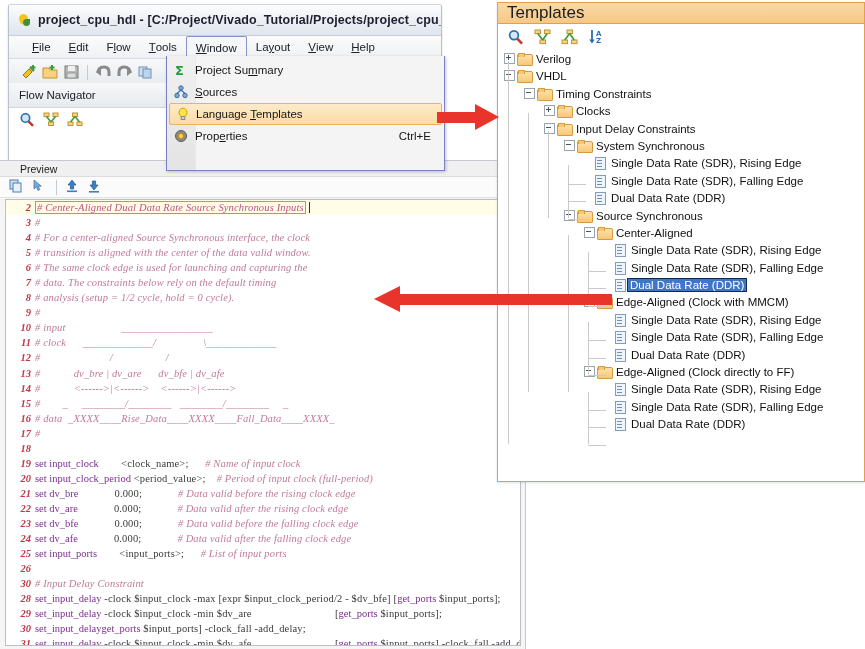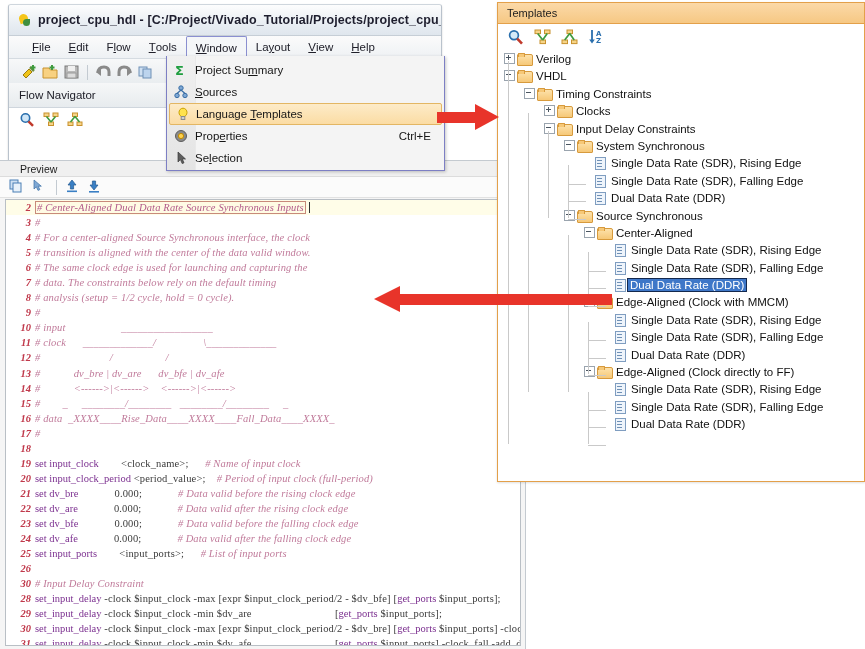--- a/index.html
+++ b/index.html
@@ -82,21 +82,21 @@
   .code-line.first .code{border:1px solid #c88a7a;padding:0 1px;
       color:#b25a8a;background:#fffbe4;font-style:italic;}
   .caret{display:inline-block;width:1px;height:11px;background:#333;
       vertical-align:-2px;margin-left:3px;}
 
   
   #templates-panel{position:absolute;left:497px;top:2px;width:366px;height:478px;
       background:#fff;border:1px solid #e3a04a;box-shadow:0 1px 2px rgba(0,0,0,.12);}
   #tpl-title{height:20px;background:linear-gradient(#fbd9a8,#f6c884);
       border-bottom:1px solid #e3a04a;display:flex;align-items:center;padding-left:9px;
-      font-size:11px;color:#1d1d1d;}
+      font-size:17px;color:#1d1d1d;}
   #tpl-toolbar{height:26px;background:#fff;display:flex;align-items:center;gap:10px;
       padding-left:9px;border-bottom:1px solid #dadada;}
   #tpl-tree{position:absolute;left:0;right:0;top:47px;bottom:0;background:#fff;
       padding-top:3px;overflow:hidden;}
   .tnode{height:17.4px;display:flex;align-items:flex-start;white-space:nowrap;position:relative;}
   .tnode .tlabel{font-size:11.5px;color:#111;padding-left:3px;}
   .tnode.sel .tlabel{background:#3e77c8;color:#fff;outline:1px solid #13284d;
       padding:0 2px;}
   .expander{width:9px;height:9px;border:1px solid #9aa4ae;background:#fff;flex:none;
       position:relative;margin-right:2px;}
@@ -256,28 +256,20 @@
     <span class="micon">
       <svg width="14" height="14" viewBox="0 0 14 14">
           <circle cx="7" cy="7" r="5.5" fill="#8a8a8a" stroke="#5d5d5d"></circle>
           <circle cx="7" cy="7" r="2.6" fill="#ffd24d" stroke="#c08a00"></circle>
         </svg>
     </span>
     <span class="mlabel">Prop<u>e</u>rties</span>
     <span class="mshort">Ctrl+E</span>
   </div>
 
-  <div class="mrow">
-    <span class="micon">
-      <svg width="14" height="14" viewBox="0 0 14 14">
-          <path d="M4 1 L4 11 L6.4 8.6 L8.2 12.6 L10 11.8 L8.3 8 L11.5 8 Z" fill="#5d5d5d" stroke="#3a3a3a" stroke-width=".7"></path>
-        </svg>
-    </span>
-    <span class="mlabel">Se<u>l</u>ection</span>
-  </div>
 </div>
 
 <div id="preview-panel">
   <div id="preview-title">Preview</div>
   <div id="preview-toolbar">
     <span class="tb-ico">
       <svg width="14" height="14" viewBox="0 0 14 14">
           <rect x="1" y="1" width="8" height="9" fill="#cfe0f2" stroke="#4a7fb5"></rect>
           <rect x="4" y="4" width="8" height="9" fill="#e8f1fa" stroke="#4a7fb5"></rect>
         </svg>
@@ -323,21 +315,21 @@
       <div class="code-line"><span class="ln">20</span><span class="code cmd">set input_clock_period</span><span class="code plain"> &lt;period_value&gt;;    </span><span class="code "># Period of input clock (full-period)</span></div>
       <div class="code-line"><span class="ln">21</span><span class="code cmd">set dv_bre</span><span class="code plain">             0.000;             </span><span class="code "># Data valid before the rising clock edge</span></div>
       <div class="code-line"><span class="ln">22</span><span class="code cmd">set dv_are</span><span class="code plain">             0.000;             </span><span class="code "># Data valid after the rising clock edge</span></div>
       <div class="code-line"><span class="ln">23</span><span class="code cmd">set dv_bfe</span><span class="code plain">             0.000;             </span><span class="code "># Data valid before the falling clock edge</span></div>
       <div class="code-line"><span class="ln">24</span><span class="code cmd">set dv_afe</span><span class="code plain">             0.000;             </span><span class="code "># Data valid after the falling clock edge</span></div>
       <div class="code-line"><span class="ln">25</span><span class="code cmd">set input_ports</span><span class="code plain">        &lt;input_ports&gt;;      </span><span class="code "># List of input ports</span></div>
       <div class="code-line"><span class="ln">26</span><span class="code plain"></span></div>
       <div class="code-line"><span class="ln">30</span><span class="code "># Input Delay Constraint</span></div>
       <div class="code-line"><span class="ln">28</span><span class="code cmd">set_input_delay</span><span class="code plain"> -clock $input_clock -max [expr $input_clock_period/2 - $dv_bfe] [</span><span class="code cmd">get_ports</span><span class="code plain"> $input_ports];</span></div>
       <div class="code-line"><span class="ln">29</span><span class="code cmd">set_input_delay</span><span class="code plain"> -clock $input_clock -min $dv_are                              [</span><span class="code cmd">get_ports</span><span class="code plain"> $input_ports];</span></div>
-      <div class="code-line"><span class="ln">30</span><span class="code cmd">set_input_delay</span><span class="code plain"> -clock $input_clock -max [expr $input_clock_period/2 - $dv_bre] [</span><span class="code cmd">get_ports</span><span class="code plain"> $input_ports] -clock_fall -add_delay;</span></div>
+      <div class="code-line"><span class="ln">30</span><span class="code cmd">set_input_delay</span><span class="code cmd">get_ports</span><span class="code plain"> $input_ports] -clock_fall -add_delay;</span></div>
       <div class="code-line"><span class="ln">31</span><span class="code cmd">set_input_delay</span><span class="code plain"> -clock $input_clock -min $dv_afe                              [</span><span class="code cmd">get_ports</span><span class="code plain"> $input_ports] -clock_fall -add_delay;</span></div>
     </div>
 </div>
 
 <div id="templates-panel">
   <div id="tpl-title">Templates</div>
   <div id="tpl-toolbar">
     <span class="tb-ico">
       <svg width="17" height="16" viewBox="0 0 17 16">
           <circle cx="7" cy="6.2" r="4.4" fill="#d5eaf8" stroke="#2a6fad" stroke-width="1.7"></circle>

